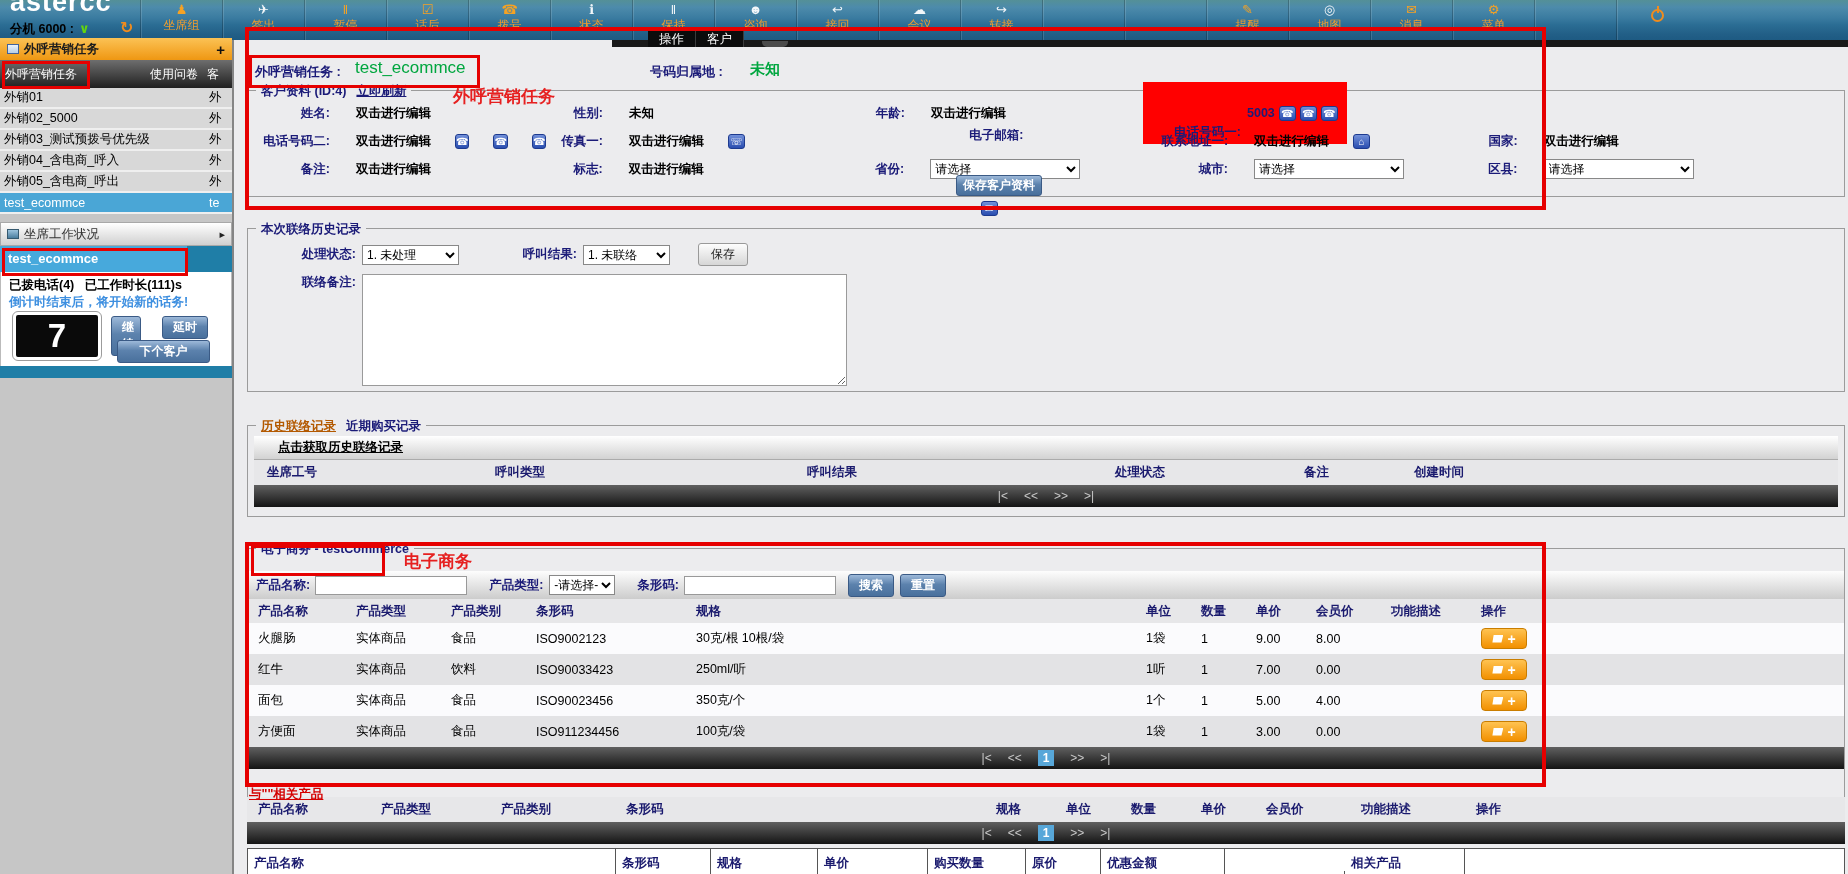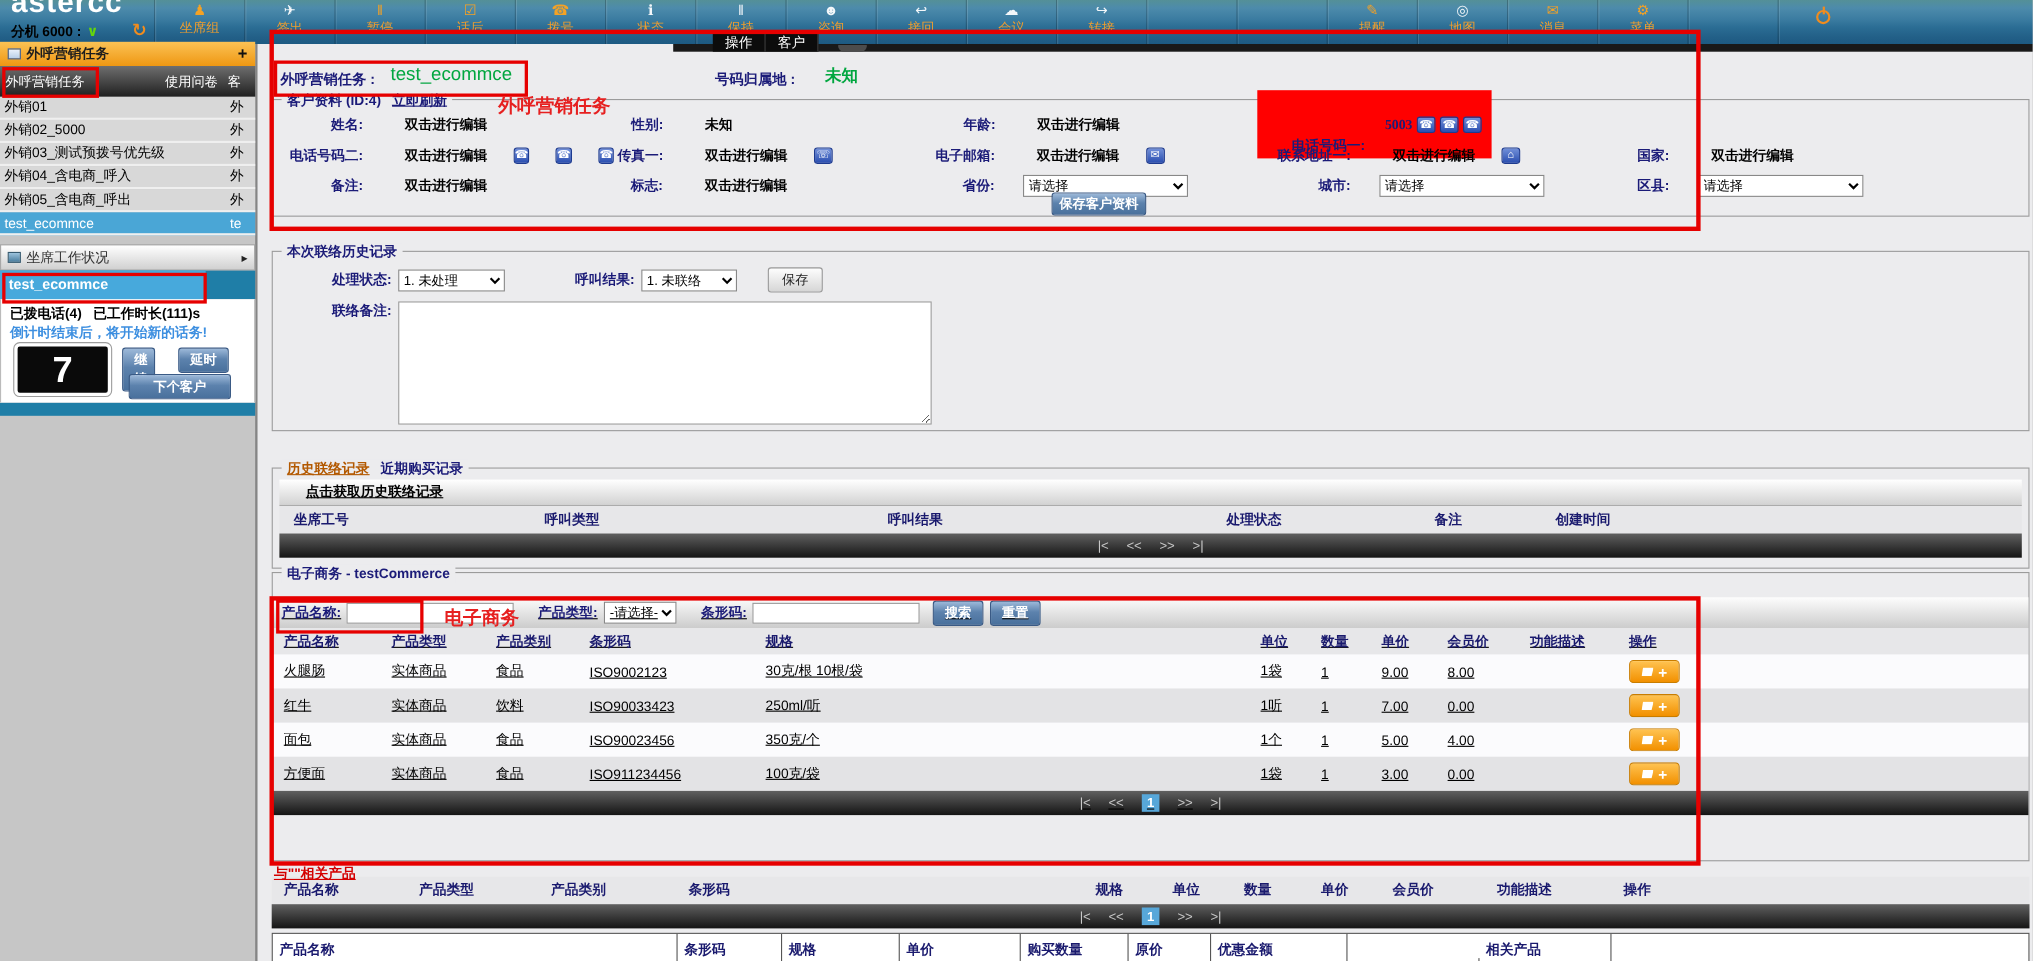--- a/index.html
+++ b/index.html
@@ -77,21 +77,21 @@
   .fs-legend { position:absolute; top:-8px; left:8px; background:#ececee; padding:0 5px; font-size:12.5px; font-weight:bold; color:#1b1b78; display:flex; gap:10px; white-space:nowrap; }
   .link { text-decoration:underline; cursor:pointer; }
   .tab-active { color:#b35900; text-decoration:underline; }
 
   
   #customer-fs { left:247px; top:90px; width:1598px; height:107px; }
   .cg-row { display:flex; height:28px; align-items:center; }
   .cg-row:first-child { margin-top:8px; }
   .cg-cell { display:flex; align-items:center; height:100%;gap:20px; }
   .cg-lbl { color:#1b1b78; font-weight:bold; font-size:12.5px; text-align:right; flex:none; white-space:nowrap; }
-  .cg-val { color:#000; font-weight:bold; font-size:12.5px; margin-left:18px; white-space:nowrap; cursor:pointer;font-family:Liberation Serif, serif; }
+  .cg-val { color:#000; font-weight:bold; font-size:12.5px; margin-left:6px; white-space:nowrap; cursor:pointer; }
   .red-box { background:#ff0000; display:flex; align-items:center; padding:3px 9px 3px 2px; }
   .red-box .cg-val { color:#1b1b78; }
   .mini-icon { width:17px; height:15px; margin-left:4px; background:linear-gradient(#7290d9,#2a4eb0); border:1px solid #1d3a8f;
     border-radius:3px; color:#fff; font-size:10px; line-height:13px; text-align:center; display:inline-block; cursor:pointer; }
   .sel { height:20px; font-size:12px; border:1px solid #888; background:#fff; margin-left:6px; font-family:inherit; }
   .cg-cell .sel { width:150px; }
   .save-cust { position:absolute; left:708px; top:84px; width:86px; padding:1px 0; }
 
   
   #contact-fs { left:247px; top:228px; width:1598px; height:164px; }
@@ -109,21 +109,21 @@
   .h-link { margin-left:24px; color:#000; font-weight:bold; font-size:12.5px; text-decoration:underline; cursor:pointer; }
   .cols-row { display:flex; align-items:center; background:#e7e7e9; }
   #history-header { height:25px; margin:0 6px; }
   .hcell { color:#1a1a6e; font-weight:bold; font-size:12.5px; white-space:nowrap; overflow:hidden; flex:none; }
   .pager { height:22px; background:linear-gradient(#606060,#141414); display:flex; align-items:center; justify-content:center; gap:16px; color:#c9c9c9; font-size:12px; }
   #history-pager { margin:0 6px; }
   .pager span { cursor:pointer; }
   .page-badge { background:#57a7d9; color:#fff; font-weight:bold; padding:0 5px; line-height:16px; }
 
   
-  #ecom-fs { left:247px; top:520px; width:1598px; height:263px;text-decoration:underline; }
+  #ecom-fs { left:247px; top:548px; width:1598px; height:263px; }
   .e-search { margin-top:22px; height:28px; background:linear-gradient(#fdfdfd,#cccccc); display:flex; align-items:center; padding-left:8px; }
   .inp { width:152px; height:19px; border:1px solid #999; background:#fff; margin-left:5px; font-family:inherit; font-size:12px; }
   .ml { margin-left:22px; } .ml-s { margin-left:12px; } .ml-xs { margin-left:6px; }
   #ecom-header { height:24px; }
   .e-row { display:flex; align-items:center; height:31px; background:#fbfbfd; font-size:12.5px; color:#000; }
   .e-row.alt { background:#e3e3e5; }
   .e-cell { flex:none; white-space:nowrap; overflow:hidden; padding-left:10px; }
   .cart-btn { width:46px; height:21px; background:linear-gradient(#ffc351,#f29000); border:1px solid #c97d00; border-radius:4px;
     display:inline-flex; align-items:center; justify-content:center; gap:4px; cursor:pointer; }
   .cart-glyph { width:11px; height:8px; background:#fff; clip-path:polygon(12% 0,100% 0,82% 100%,0 100%); }
@@ -335,21 +335,21 @@
             <span class="cg-val">双击进行编辑</span>
             <span class="mini-icon">☎</span>
             <span class="mini-icon">☎</span>
             <span class="mini-icon">☎</span>
           </div>
           <div class="cg-cell" style="width: 300px;">
             <span class="cg-lbl" style="width: 70px;">传真一:</span>
             <span class="cg-val">双击进行编辑</span>
             <span class="mini-icon">☏</span>
           </div>
-          <div class="cg-cell" style="width: 310px;">
+          <div class="cg-cell" style="width: 310px; flex-direction: column;">
             <span class="cg-lbl" style="width: 72px;">电子邮箱:</span>
             <span class="cg-val">双击进行编辑</span>
             <span class="mini-icon">✉</span>
           </div>
           <div class="cg-cell" style="width: 280px;">
             <span class="cg-lbl" style="width: 86px;">联系地址一:</span>
             <span class="cg-val">双击进行编辑</span>
             <span class="mini-icon">⌂</span>
           </div>
           <div class="cg-cell" style="width: 423px;">

